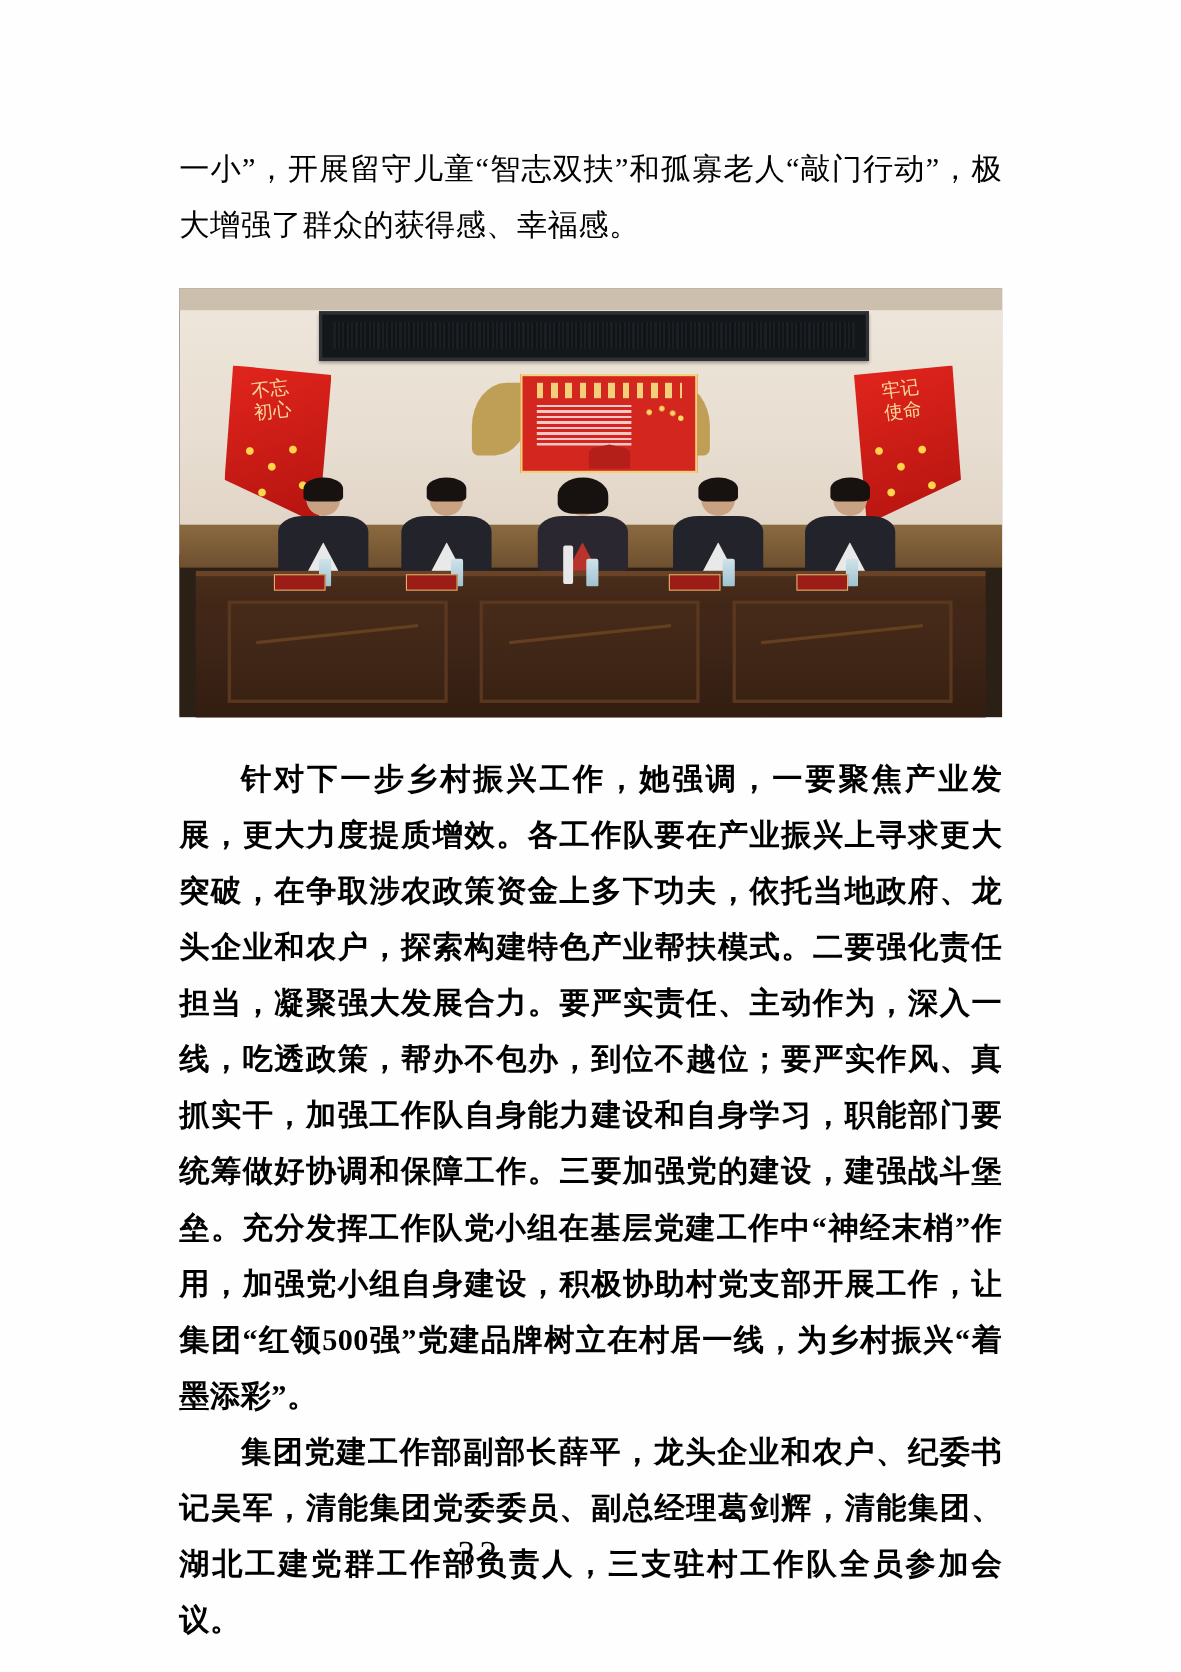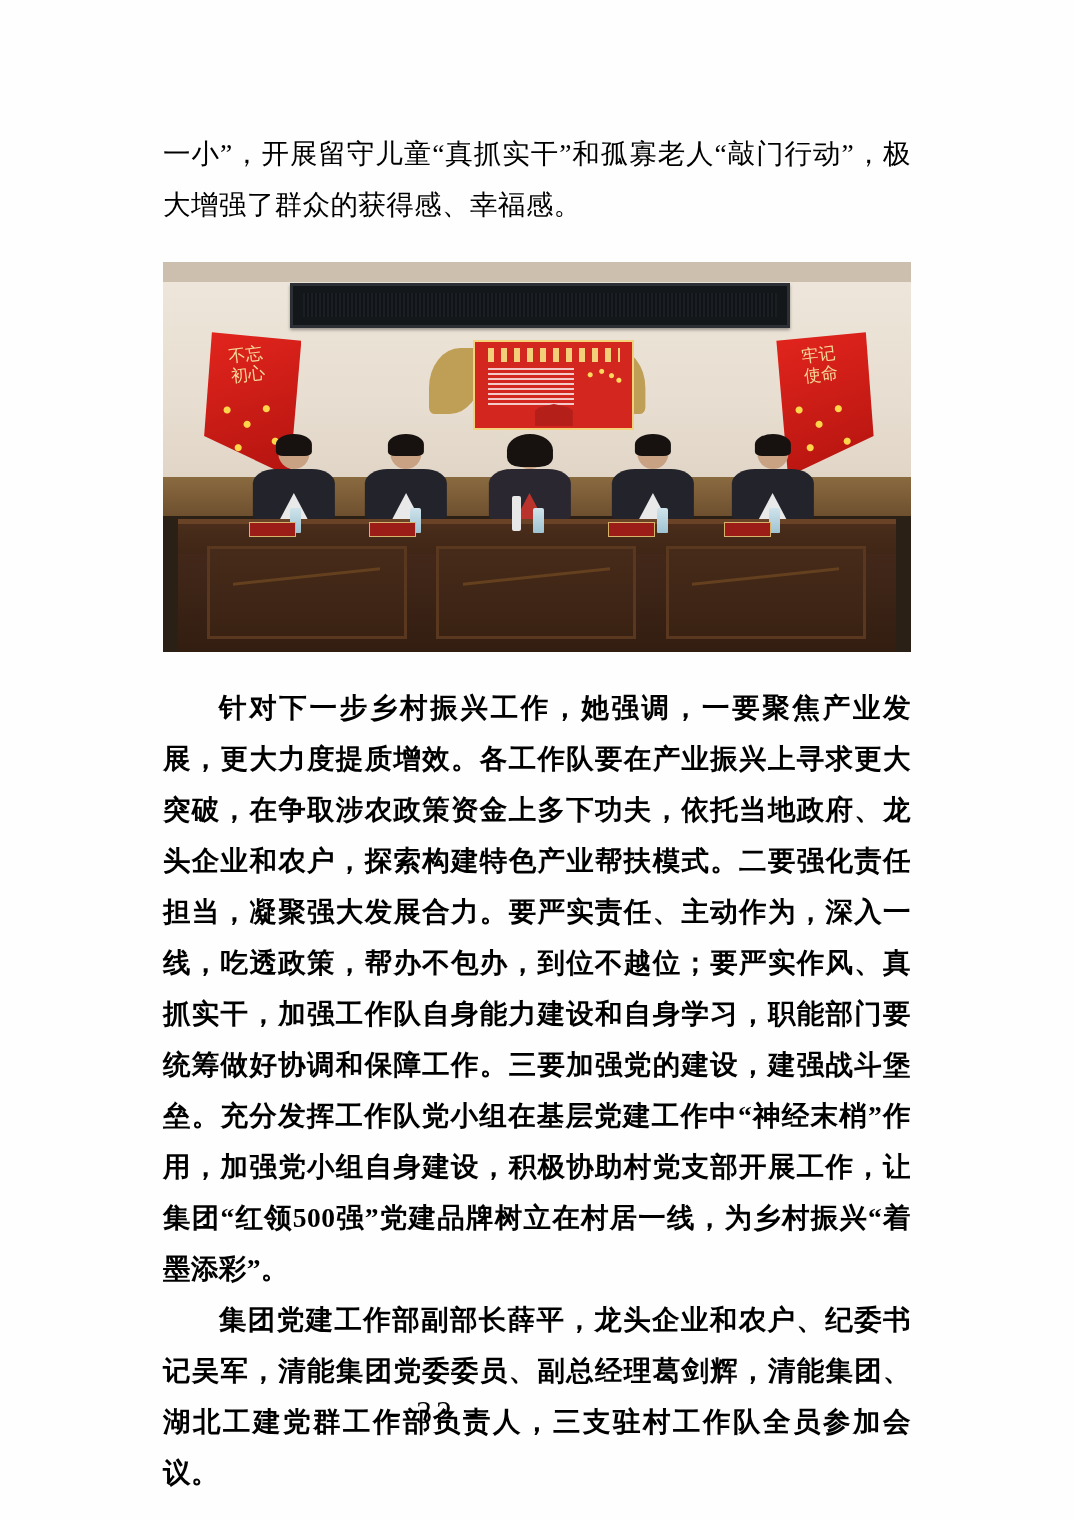--- a/index.html
+++ b/index.html
@@ -220,21 +220,21 @@
     font-family: "Liberation Serif", serif;
   }
 </style>
 </head>
 <body>
 
 <div class="page">
 
   <div class="content">
 
-    <p class="para">一小”，开展留守儿童“真抓实干”和孤寡老人“敲门行动”，极大增强了群众的获得感、幸福感。</p>
+    <p class="para">一小”，开展留守儿童“智志双扶”和孤寡老人“敲门行动”，极大增强了群众的获得感、幸福感。</p>
 
     <div class="figure">
       <div class="ph-wall"></div>
       <div class="ph-ceiling"></div>
 
       <div class="ph-screen">
         <div class="ph-screen-inner"></div>
       </div>
 
       <div class="ph-flag-left">

